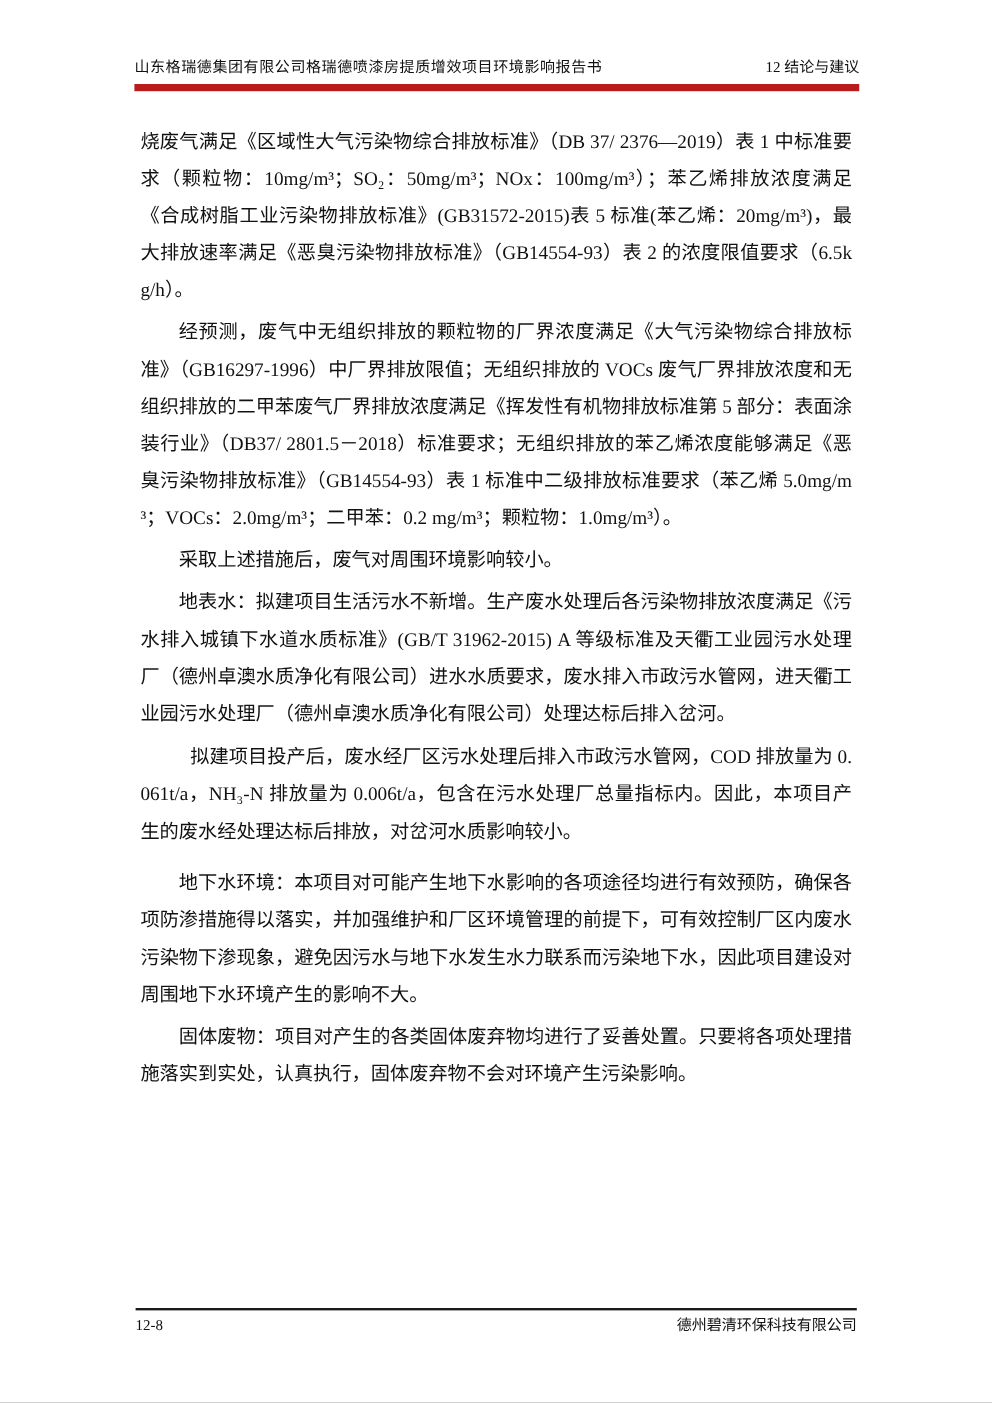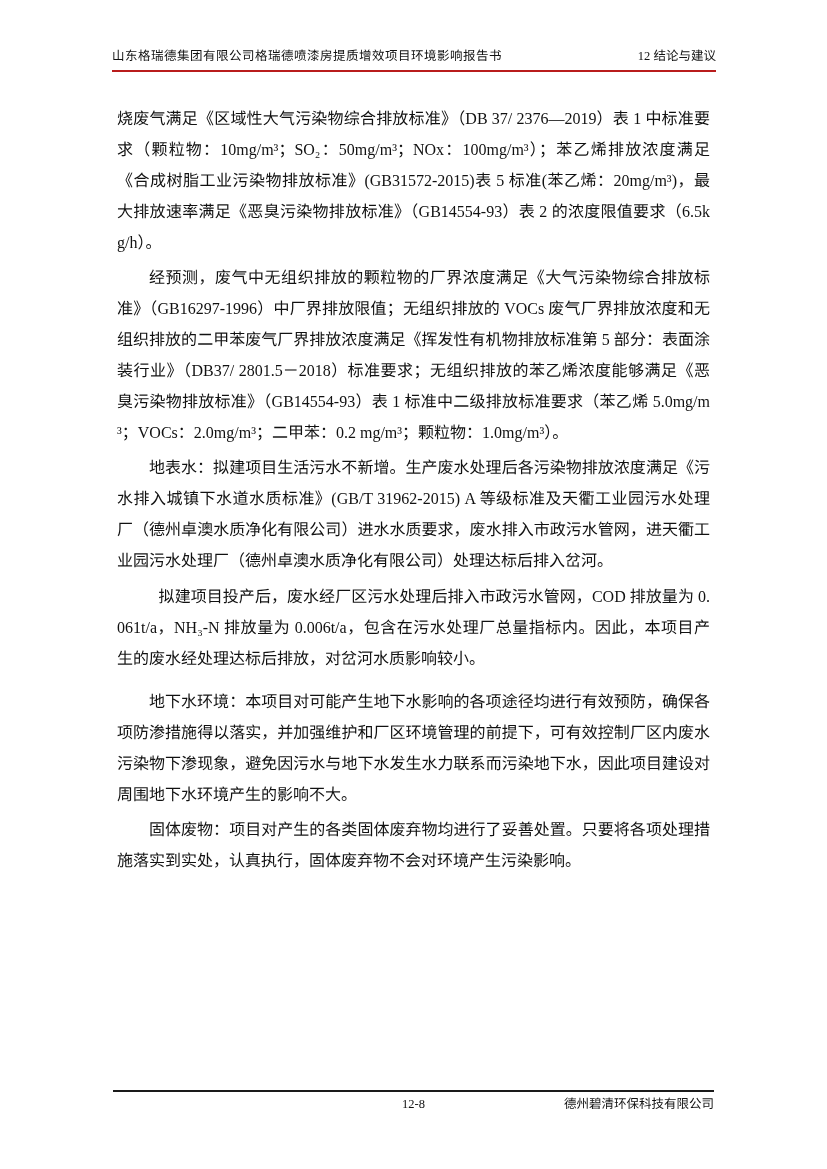--- a/index.html
+++ b/index.html
@@ -22,21 +22,21 @@
   .page-header {
     position: absolute;
     top: 46px;
     left: 112px;
     right: 111px;
     display: flex;
     justify-content: space-between;
     align-items: flex-end;
     font-size: 12.5px;
     line-height: 20px;
-    border-bottom: 2px solid #b91c1c;
+    border-bottom: 6px solid #b91c1c;
     padding-bottom: 4px;
   }
   .page-header .hdr-left { letter-spacing: 0.5px; }
   .page-header .hdr-right { white-space: nowrap; }
   
   .doc-body {
     position: absolute;
     top: 99px;
     left: 113px;
     width: 601px;
@@ -61,21 +61,21 @@
     border-top: 2px solid #1a1a1a;
     font-size: 12.5px;
     line-height: 18px;
     padding-top: 3px;
   }
   .page-footer .ft-page {
     position: absolute;
     left: 0;
     right: 0;
     top: 3px;
-    text-align: center;
+    text-align: left;
   }
   .page-footer .ft-company {
     position: absolute;
     right: 0;
     top: 3px;
     text-align: left;
   }
 </style>
 </head>
 <body>
@@ -83,20 +83,21 @@
 <div class="page">
 
   <div class="page-header">
     <span class="hdr-left">山东格瑞德集团有限公司格瑞德喷漆房提质增效项目环境影响报告书</span>
     <span class="hdr-right">12 结论与建议</span>
   </div>
 
   <div class="doc-body">
     <p class="">烧废气满足《区域性大气污染物综合排放标准》（DB 37/ 2376—2019）表 1 中标准要求（颗粒物：10mg/m³；SO₂：50mg/m³；NOx：100mg/m³）；苯乙烯排放浓度满足《合成树脂工业污染物排放标准》(GB31572-2015)表 5 标准(苯乙烯：20mg/m³)，最大排放速率满足《恶臭污染物排放标准》（GB14554-93）表 2 的浓度限值要求（6.5kg/h）。</p>
     <p class="indent">经预测，废气中无组织排放的颗粒物的厂界浓度满足《大气污染物综合排放标准》（GB16297-1996）中厂界排放限值；无组织排放的 VOCs 废气厂界排放浓度和无组织排放的二甲苯废气厂界排放浓度满足《挥发性有机物排放标准第 5 部分：表面涂装行业》（DB37/ 2801.5－2018）标准要求；无组织排放的苯乙烯浓度能够满足《恶臭污染物排放标准》（GB14554-93）表 1 标准中二级排放标准要求（苯乙烯 5.0mg/m³；VOCs：2.0mg/m³；二甲苯：0.2 mg/m³；颗粒物：1.0mg/m³）。</p>
+    <p class="indent">采取上述措施后，废气对周围环境影响较小。</p>
     <p class="indent">地表水：拟建项目生活污水不新增。生产废水处理后各污染物排放浓度满足《污水排入城镇下水道水质标准》(GB/T 31962-2015) A 等级标准及天衢工业园污水处理厂（德州卓澳水质净化有限公司）进水水质要求，废水排入市政污水管网，进天衢工业园污水处理厂（德州卓澳水质净化有限公司）处理达标后排入岔河。</p>
     <p class="indent-large space-before-sm">拟建项目投产后，废水经厂区污水处理后排入市政污水管网，COD 排放量为 0.061t/a，NH₃-N 排放量为 0.006t/a，包含在污水处理厂总量指标内。因此，本项目产生的废水经处理达标后排放，对岔河水质影响较小。</p>
     <p class="indent space-before-md">地下水环境：本项目对可能产生地下水影响的各项途径均进行有效预防，确保各项防渗措施得以落实，并加强维护和厂区环境管理的前提下，可有效控制厂区内废水污染物下渗现象，避免因污水与地下水发生水力联系而污染地下水，因此项目建设对周围地下水环境产生的影响不大。</p>
     <p class="indent">固体废物：项目对产生的各类固体废弃物均进行了妥善处置。只要将各项处理措施落实到实处，认真执行，固体废弃物不会对环境产生污染影响。</p>
   </div>
 
   <div class="page-footer">
     <span class="ft-page">12-8</span>
     <span class="ft-company">德州碧清环保科技有限公司</span>
   </div>

